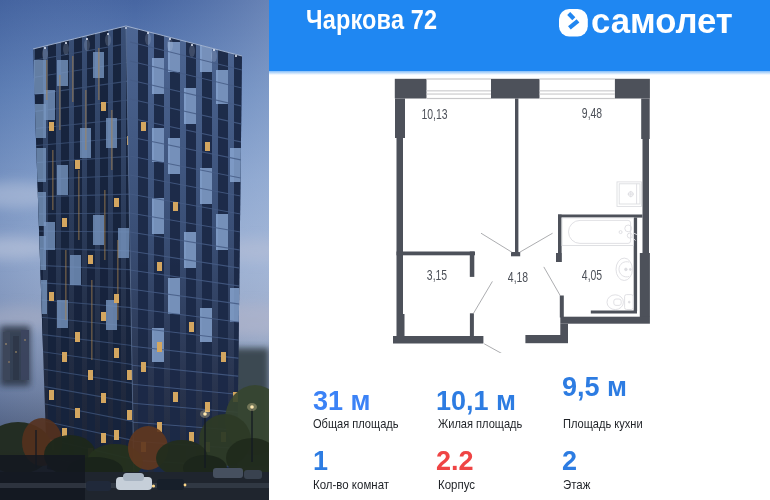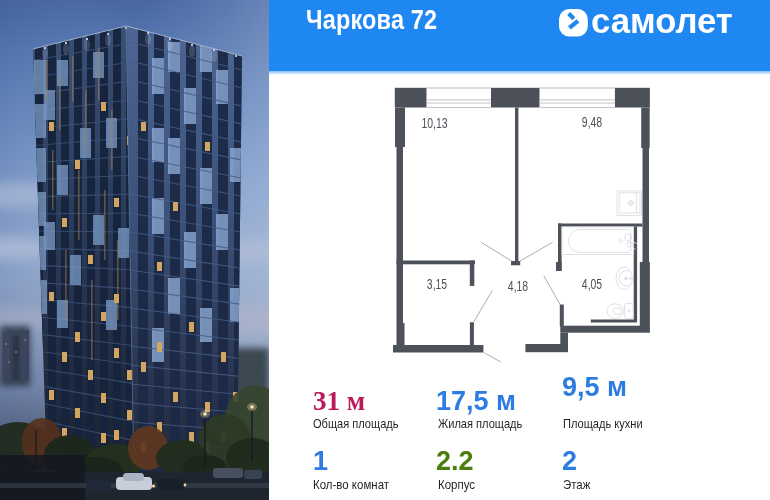--- a/index.html
+++ b/index.html
@@ -343,21 +343,21 @@
   <svg width="40" height="30" viewBox="0 0 40 30">
     <rect x="0" y="0" width="28.8" height="27.4" rx="10.2" fill="#ffffff"></rect>
     <g stroke="#2186f0" stroke-width="4.3" stroke-linecap="butt">
       <line x1="9.7" y1="4.6" x2="14.8" y2="9.7"></line>
       <line x1="10.4" y1="18.9" x2="19.0" y2="11.9"></line>
     </g>
   </svg>
 </div>
 <div class="abs" style="left:591px;top:1px;color:#ffffff;font-size:35px;font-weight:700;transform:scaleX(0.99);transform-origin:left top;">самолет</div>
 
-<div class="abs" style="left:388px;top:82px;width:270px;height:280px;">
+<div class="abs" style="left:388px;top:73px;width:270px;height:280px;">
 <svg width="270" height="280" viewBox="388 88 270 280">
 
   <rect x="405" y="113.5" width="110" height="153" fill="#ffffff"></rect>
 
   <rect x="518.4" y="113.5" width="124" height="116" fill="#ffffff"></rect>
 
   <rect x="474" y="270.5" width="86" height="80.5" fill="#ffffff"></rect>
 
   <rect x="403" y="270.3" width="66.8" height="80.7" fill="#ffffff"></rect>
 
@@ -476,35 +476,35 @@
 
     <text transform="translate(437,294.5) scale(0.72,1)">3,15</text>
 
     <text transform="translate(518,296.5) scale(0.72,1)">4,18</text>
 
     <text transform="translate(592,295.3) scale(0.72,1)">4,05</text>
   </g>
 </svg>
 </div>
 
-<div class="abs" style="left:313px;top:386px;color:#be185d;font-size:27px;font-weight:700;font-family:Liberation Serif, serif;">31 м</div>
+<div class="abs" style="left:313px;top:386px;color:#3b82f6;font-size:27px;font-weight:700;">31 м</div>
 
 <div class="abs" style="left:313px;top:416px;color:#1f2227;font-size:13.5px;transform:scaleX(0.82);transform-origin:left top;">Общая площадь</div>
 
-<div class="abs" style="left:436px;top:386px;color:#2d7ce2;font-size:27px;font-weight:700;">17,5 м</div>
+<div class="abs" style="left:436px;top:386px;color:#2d7ce2;font-size:27px;font-weight:700;">10,1 м</div>
 
 <div class="abs" style="left:438px;top:416px;color:#1f2227;font-size:13.5px;transform:scaleX(0.82);transform-origin:left top;">Жилая площадь</div>
 
 <div class="abs" style="left:562px;top:372px;color:#2d7ce2;font-size:27px;font-weight:700;">9,5 м</div>
 
 <div class="abs" style="left:563px;top:416px;color:#1f2227;font-size:13.5px;transform:scaleX(0.82);transform-origin:left top;">Площадь кухни</div>
 
 <div class="abs" style="left:313px;top:446px;color:#2d7ce2;font-size:27px;font-weight:700;">1</div>
 
 <div class="abs" style="left:313px;top:477px;color:#1f2227;font-size:13.5px;transform:scaleX(0.85);transform-origin:left top;">Кол-во комнат</div>
 
-<div class="abs" style="left:436px;top:446px;color:#4d7c0f;font-size:27px;font-weight:700;">2.2</div>
+<div class="abs" style="left:436px;top:446px;color:#ef4444;font-size:27px;font-weight:700;">2.2</div>
 
 <div class="abs" style="left:438px;top:477px;color:#1f2227;font-size:13.5px;transform:scaleX(0.85);transform-origin:left top;">Корпус</div>
 
 <div class="abs" style="left:562px;top:446px;color:#2d7ce2;font-size:27px;font-weight:700;">2</div>
 
 <div class="abs" style="left:563px;top:477px;color:#1f2227;font-size:13.5px;transform:scaleX(0.85);transform-origin:left top;">Этаж</div>
 
 </body></html>

